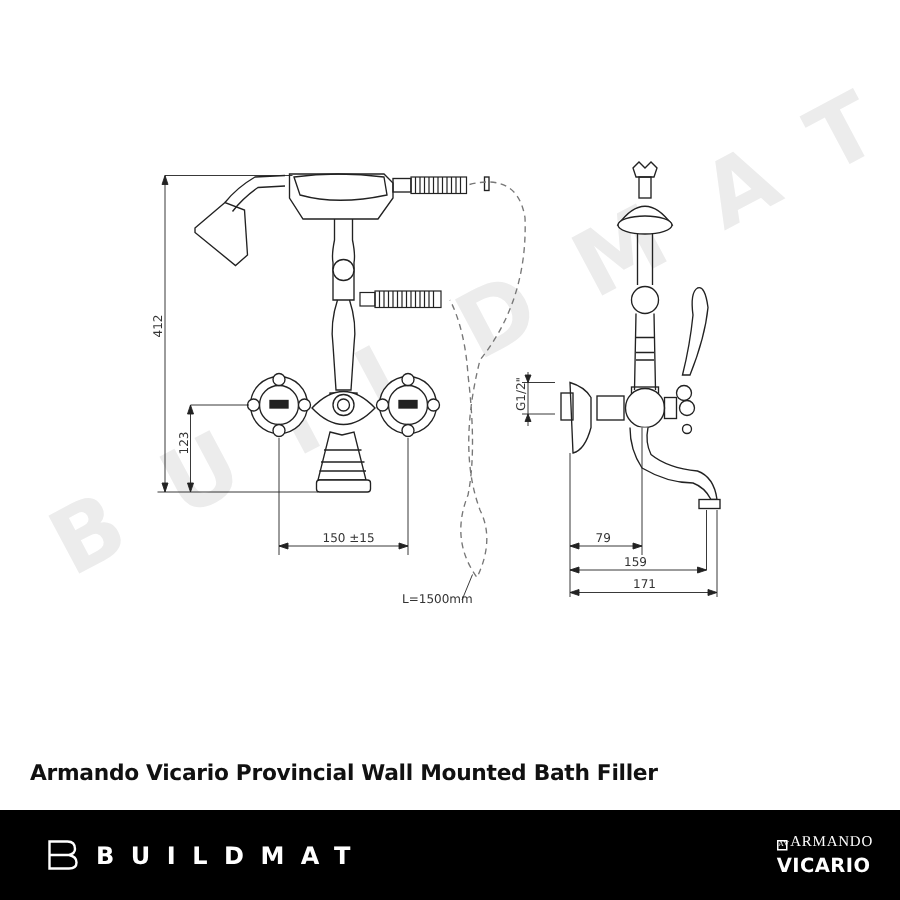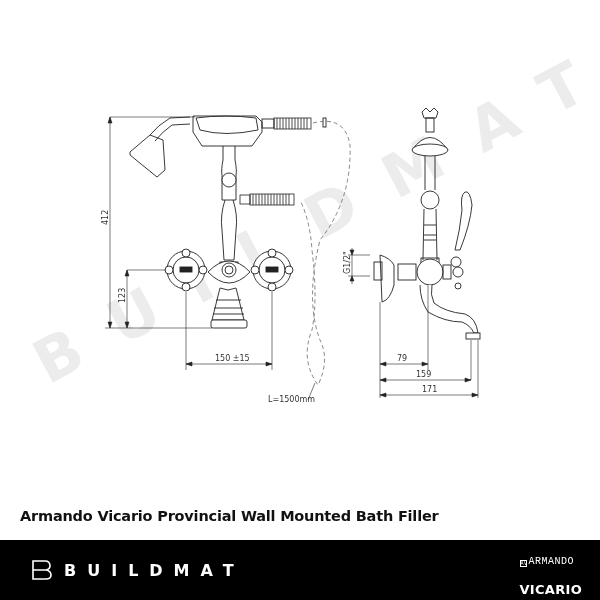--- a/index.html
+++ b/index.html
@@ -19,23 +19,23 @@
       position: absolute; left: 0; top: 540px; width: 600px; height: 60px;
       background: #000;
     }
     #bm-logo { position: absolute; left: 30px; top: 18px; display: flex; align-items: center; cursor: pointer; }
     #bm-logo svg { width: 24px; height: 24px; }
     #bm-word {
       margin-left: 10px; color: #fff; font-family: "DejaVu Sans", sans-serif;
       font-weight: bold; font-size: 16px; letter-spacing: 11px;
     }
     #av-logo { position: absolute; right: 18px; top: 17px; color: #fff; line-height: 1; cursor: pointer; }
-    #av-top { display: flex; align-items: flex-end; font-family: Liberation Mono, monospace; font-size: 10px; letter-spacing: 0.5px; }
+    #av-top { display: flex; align-items: flex-end; font-family: Liberation Serif, serif; font-size: 10px; letter-spacing: 0.5px; }
     #av-box { width: 7px; height: 7px; border: 1px solid #fff; margin-right: 2px; font-size: 5px; line-height: 6px; text-align: center; }
-    #av-bottom { font-family: "DejaVu Sans", sans-serif; font-weight: bold; font-size: 13px; letter-spacing: 0.3px; margin-top: 16px; }
+    #av-bottom { font-family: "DejaVu Sans", sans-serif; font-weight: bold; font-size: 13px; letter-spacing: 0.3px; margin-top: 4px; }
   </style>
 </head>
 <body>
 
 <div id="canvas">
   <svg viewBox="0 0 600 500" xmlns="http://www.w3.org/2000/svg">
 
     <g>
       <text class="wm" x="48" y="385" transform="rotate(-28 48 385)" letter-spacing="38">
         <tspan>BUILDMAT</tspan>

